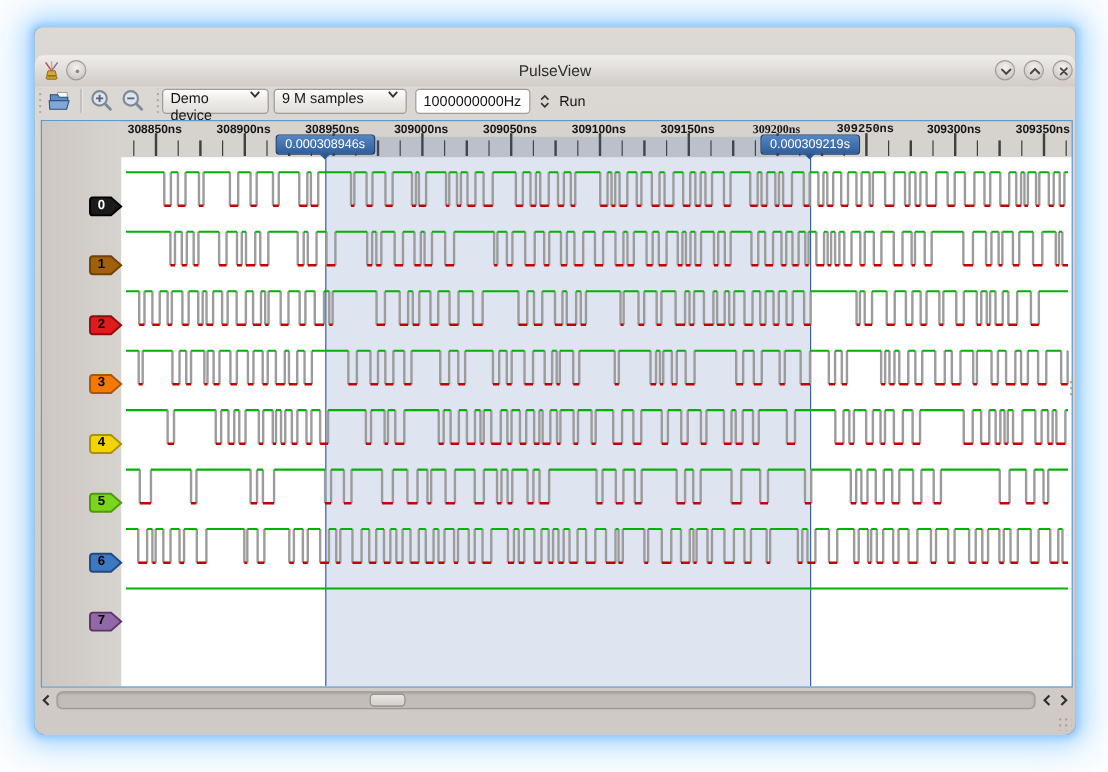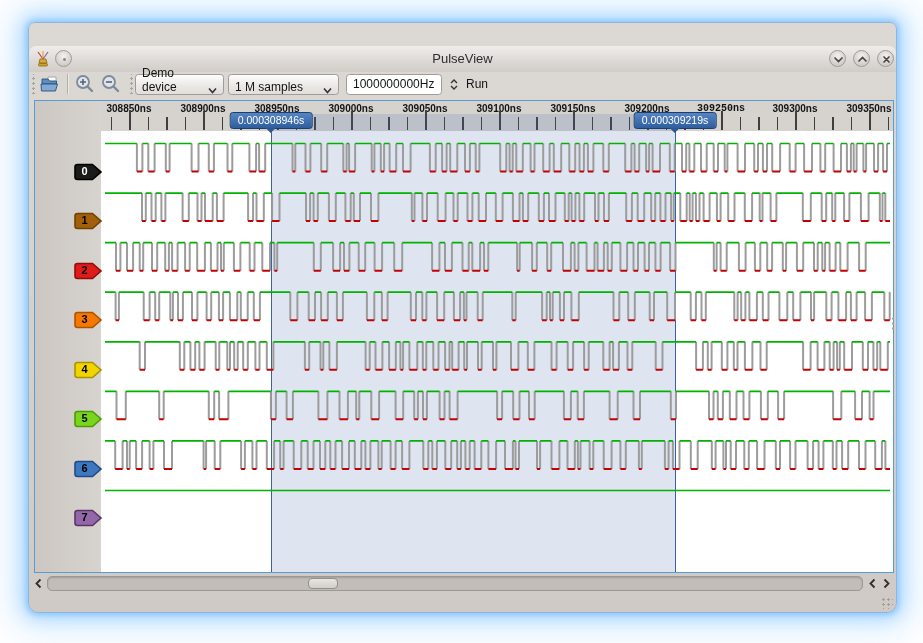--- a/index.html
+++ b/index.html
@@ -49,21 +49,21 @@
   
   .toolbar{position:absolute;left:0;top:47px;right:0;height:28px;display:flex;align-items:center;}
   .tool-handle{width:6px;height:20px;margin:0 1px;
     background-image:radial-gradient(circle,#a7a29c 1px,rgba(0,0,0,0) 1.3px);
     background-size:5px 5px;background-position:1px 2px;}
   .tool-sep{width:1px;height:20px;background:#b3aea9;box-shadow:1px 0 0 #ece9e6;margin:0 4px;}
   .tool-btn{width:26px;height:24px;display:flex;align-items:center;justify-content:center;border-radius:3px;}
   .combo{
     height:21px;border:1px solid #a19c97;border-radius:3.5px;
     background:linear-gradient(#fdfdfc,#eae7e4 60%,#e2dedb);
-    display:flex;align-items:flex-end;font-size:12px;color:#141414;
+    display:flex;align-items:flex-start;font-size:12px;color:#141414;
     padding:0 6px;box-sizing:border-box;
   }
   .combo .chev{margin-left:10px;display:flex;}
   .spinbox{
     height:21px;border:1px solid #a19c97;border-radius:3.5px;background:#ffffff;
     display:flex;align-items:center;font-size:12px;color:#141414;
     padding:0 4px 0 6px;box-sizing:border-box;gap:10px;
   }
   .spin-arrows{display:flex;flex-direction:column;margin-left:6px;gap:1px;}
   .run-btn{font-size:12px;color:#141414;padding:4px 8px;border-radius:3px;}
@@ -177,21 +177,21 @@
     <div class="tool-handle" style="margin-left:4px"></div>
     <div class="combo" style="width:89px">
       <span>Demo device</span>
       <span class="chev" style="margin-left:auto">
         <svg width="9" height="7" viewBox="0 0 9 7">
             <polyline points="1,1.5 4.5,5.5 8,1.5" fill="none" stroke="#333" stroke-width="1.6"></polyline>
           </svg>
       </span>
     </div>
     <div class="combo" style="width:111px;margin-left:4px">
-      <span>1 M samples</span>
+      <span>9 M samples</span>
       <span class="chev" style="margin-left:auto">
         <svg width="9" height="7" viewBox="0 0 9 7">
             <polyline points="1,1.5 4.5,5.5 8,1.5" fill="none" stroke="#333" stroke-width="1.6"></polyline>
           </svg>
       </span>
     </div>
     <div class="spinbox" style="width:96px;margin-left:7px">
       <span>1000000000Hz</span>
       <span class="spin-arrows">
         <svg width="8" height="5" viewBox="0 0 8 5">
@@ -209,21 +209,21 @@
     <div class="gutter"></div>
     <div class="wavebg"></div>
     <div class="ruler">
         <div class="ruler-label" style="left: 94px;">308850ns</div>
         <div class="ruler-label" style="left: 168px;">308900ns</div>
         <div class="ruler-label" style="left: 242px;">308950ns</div>
         <div class="ruler-label" style="left: 316px;">309000ns</div>
         <div class="ruler-label" style="left: 390px;">309050ns</div>
         <div class="ruler-label" style="left: 464px;">309100ns</div>
         <div class="ruler-label" style="left: 538px;">309150ns</div>
-        <div class="ruler-label" style="left: 612px;">309200ns</div>
+        <div class="ruler-label" style="left: 612px; font-family: Liberation Serif, serif;">309200ns</div>
         <div class="ruler-label" style="left: 686px; font-family: Liberation Mono, monospace;">309250ns</div>
         <div class="ruler-label" style="left: 760px;">309300ns</div>
         <div class="ruler-label" style="left: 834px;">309350ns</div>
         <div class="tick minor" style="left: 75.5px;"></div>
         <div class="tick major" style="left: 94px;"></div>
         <div class="tick minor" style="left: 112.5px;"></div>
         <div class="tick minor" style="left: 131px;"></div>
         <div class="tick minor" style="left: 149.5px;"></div>
         <div class="tick major" style="left: 168px;"></div>
         <div class="tick minor" style="left: 186.5px;"></div>

